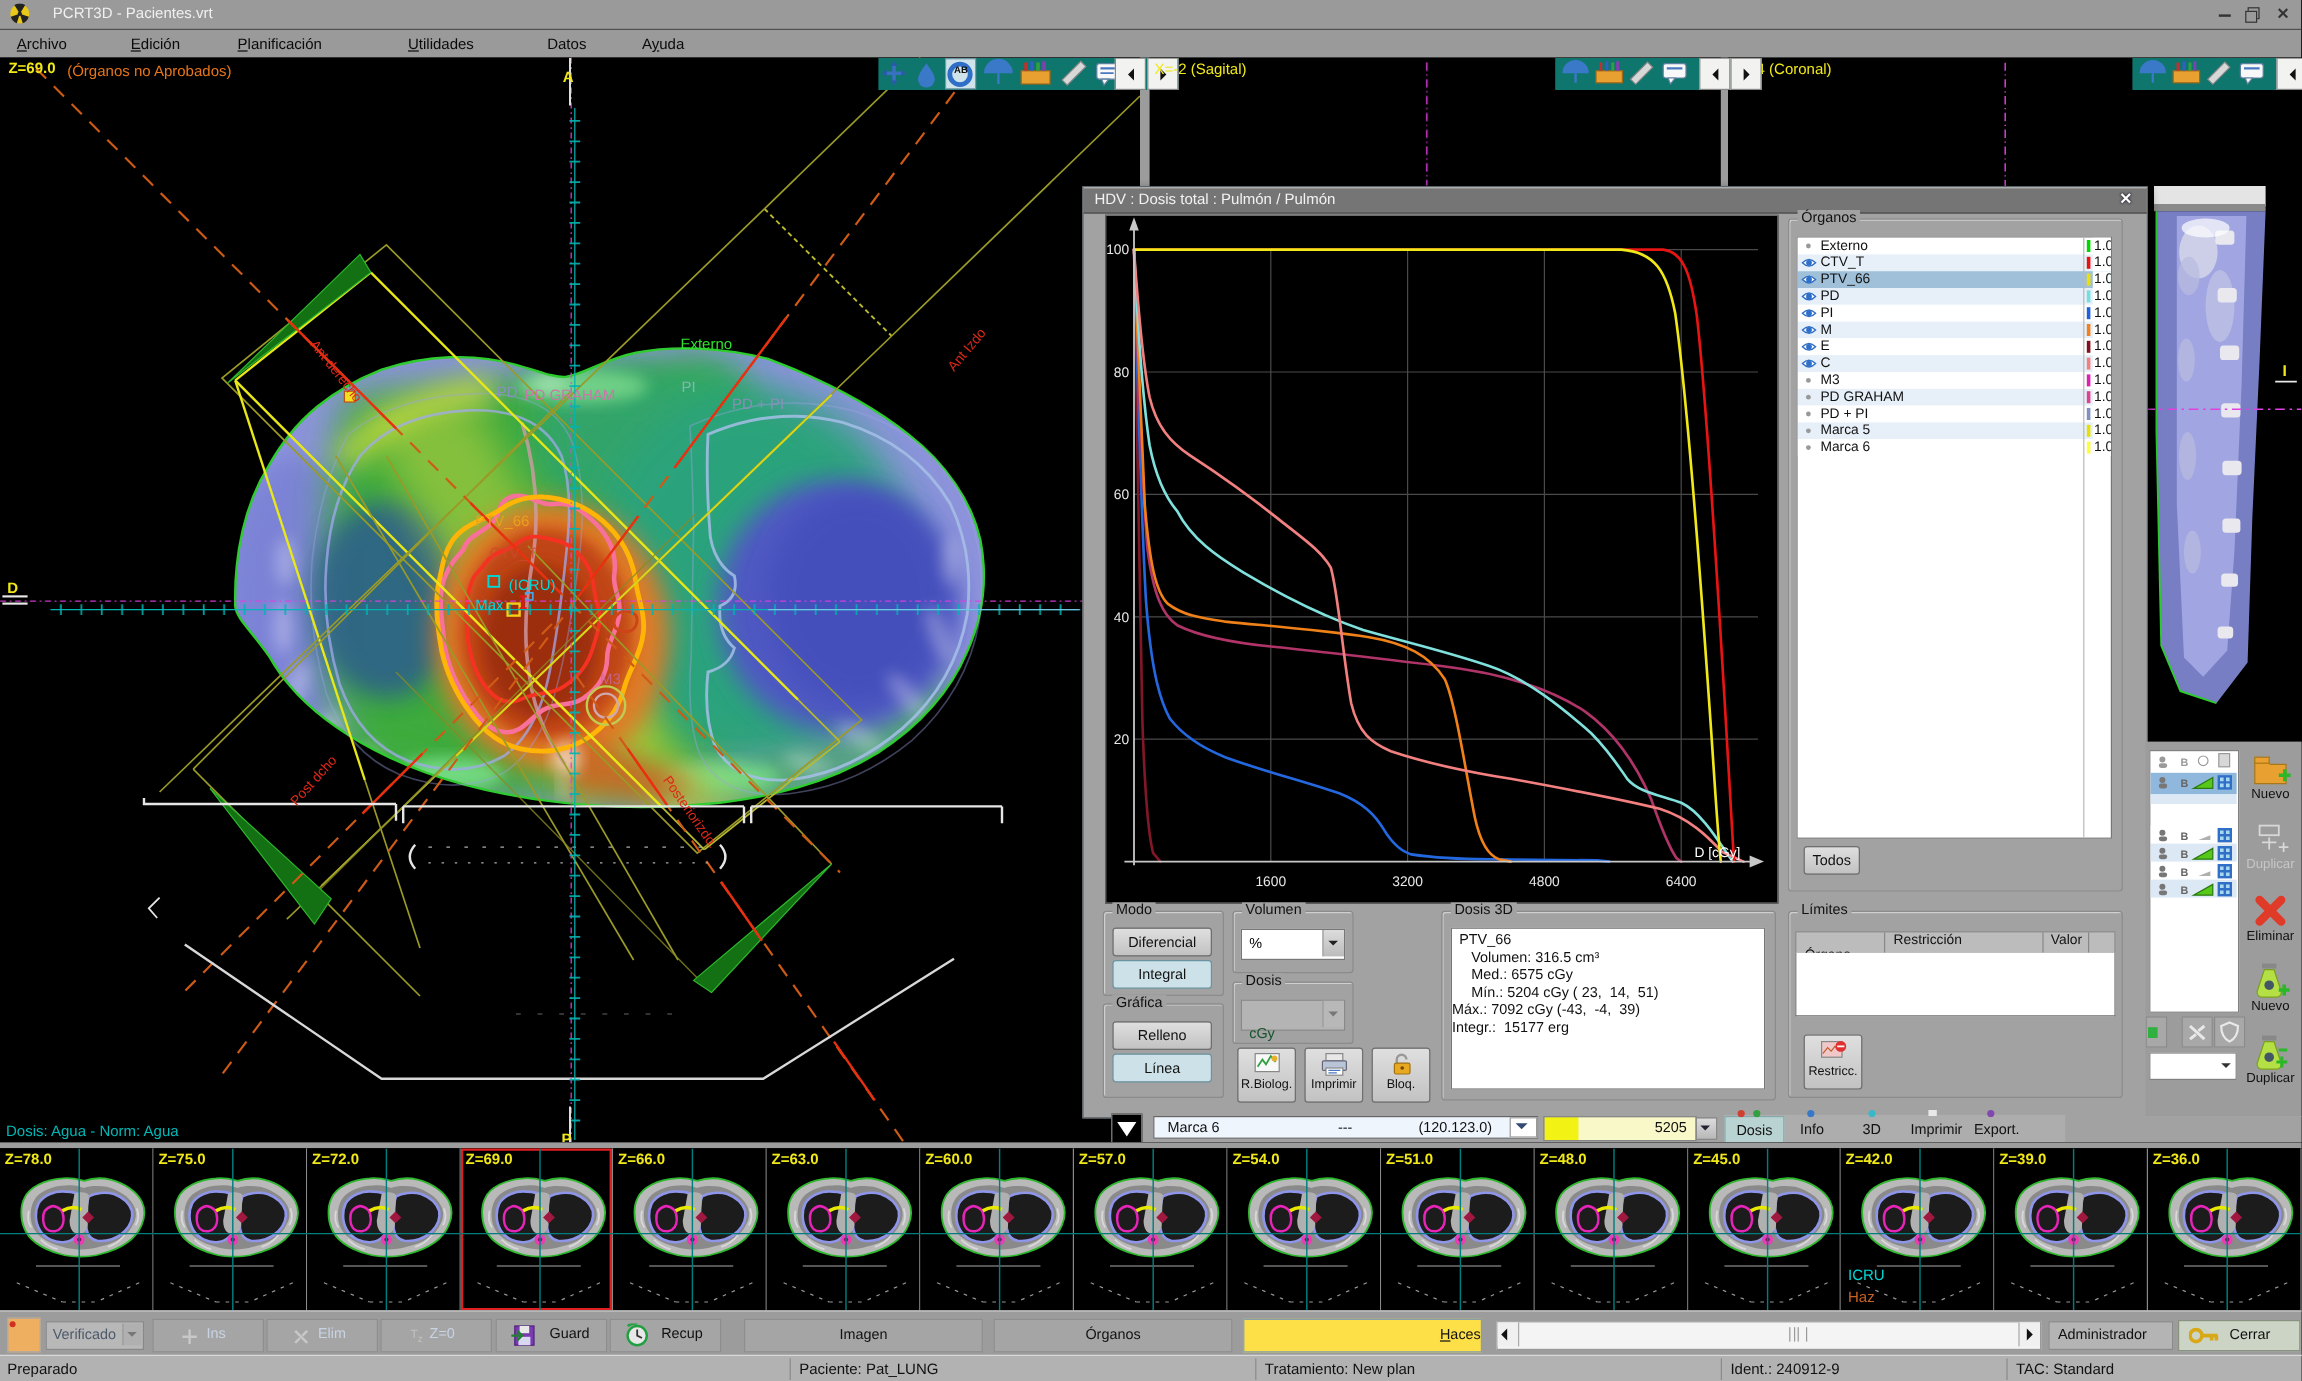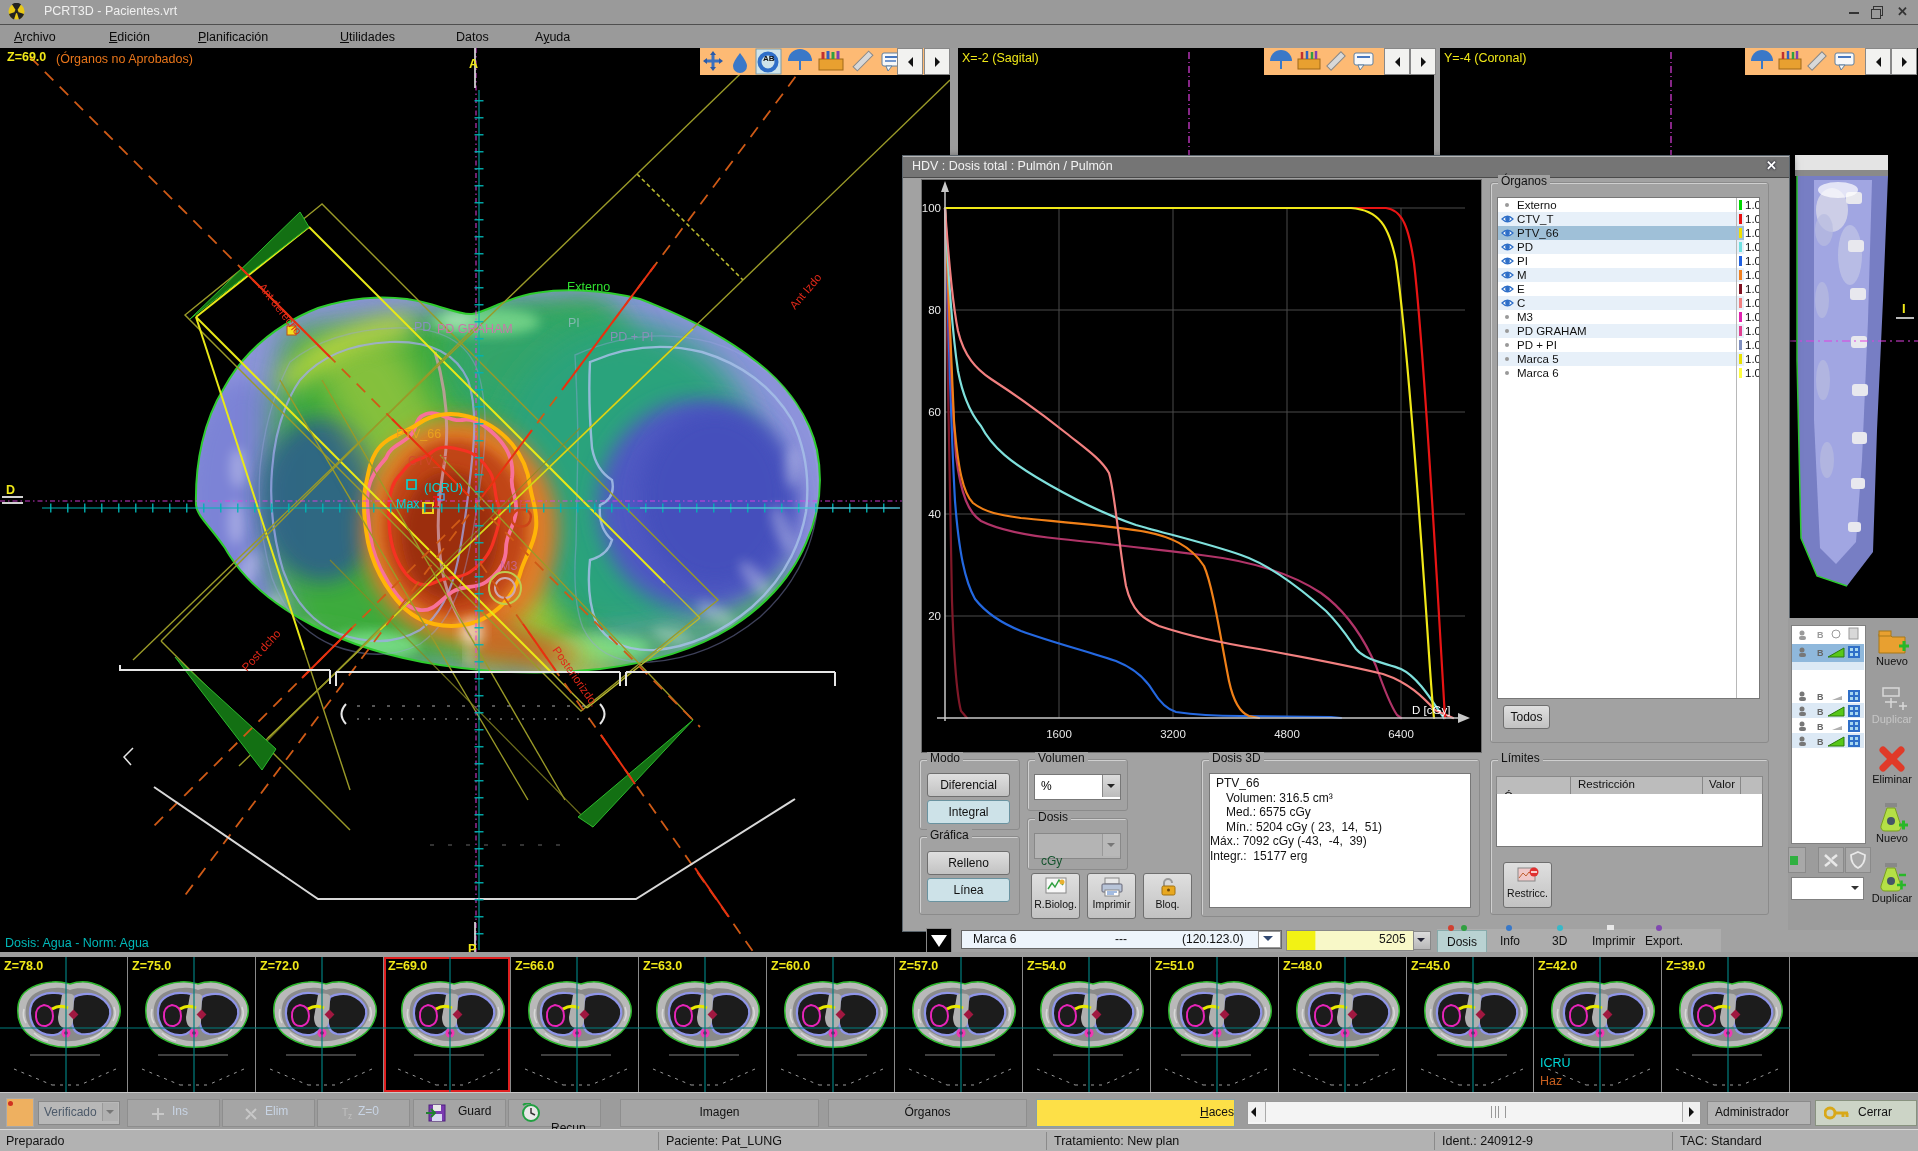--- a/index.html
+++ b/index.html
@@ -4,21 +4,21 @@
 #root{position:relative;width:1918px;height:1151px;overflow:hidden;background:#000;}
 .ab{position:absolute;}
 #titlebar{left:0;top:0;width:1918px;height:24px;background:#9a9a9a;border-bottom:1px solid #4f4f4f;color:#f0f0f0;font-size:13px;text-align:center;}
 #menubar{left:0;top:25px;width:1918px;height:23px;background:#9a9a9a;border-bottom:2px solid #161616;color:#0a0a0a;font-size:12.5px;}
 .mi{position:absolute;top:5px;}
 .ylab{color:#f0e818;font-size:12.5px;font-weight:bold;}
 .grp{position:absolute;border:1px solid #8b8b8b;border-radius:3px;box-shadow:inset 1px 1px 0 #cfcfcf;}
 .grp>b{position:absolute;top:-8px;left:7px;background:#a2a2a2;padding:0 3px;font-weight:normal;font-size:12px;color:#111;line-height:13px;}
 .btn{position:absolute;background:linear-gradient(#dfdfdf,#c2c2c2);border:1px solid #6f6f6f;border-radius:3px;font-size:12px;color:#111;text-align:center;}
 .btn.sel{background:#cde2e8;border-color:#6a93a0;}
-.tb{position:absolute;background:#fdba74;}
+.tb{position:absolute;background:#0f766e;margin-left:32px;}
 .arrbtn{position:absolute;width:24px;height:26px;background:#f2f2f0;border:1px solid #888;}
 .arrbtn:after{content:"";position:absolute;left:8px;top:8px;border:5px solid transparent;}
 .arrbtn.l:after{border-right-color:#111;left:5px;}
 .arrbtn.r:after{border-left-color:#111;left:10px;}
 
 #orglist .orow{position:relative;height:14px;color:#111;}
 .oi{position:absolute;left:3px;top:2px;}
 .dot{position:absolute;left:7px;top:5px;width:4px;height:4px;border-radius:50%;background:#999;}
 .nm{position:absolute;left:19px;top:0;line-height:14px;}
 .cb{position:absolute;left:241px;top:2px;width:3px;height:10px;}
@@ -802,20 +802,23 @@
         </svg><span class="zl">Z=48.0</span></div>
       <div class="thm" style="left:1407px;width:126px;"><svg width="128" height="135">
           <use href="#cth"></use>
         </svg><span class="zl">Z=45.0</span></div>
       <div class="thm" style="left:1534px;width:127px;"><svg width="128" height="135">
           <use href="#cth"></use>
         </svg><span class="zl">Z=42.0</span><span style="position:absolute;left:6px;top:99px;color:#00d8d8;font-size:12.5px">ICRU</span><span style="position:absolute;left:6px;top:117px;color:#c86020;font-size:12.5px">Haz</span></div>
       <div class="thm" style="left:1662px;width:127px;"><svg width="128" height="135">
           <use href="#cth"></use>
         </svg><span class="zl">Z=39.0</span></div>
+      <div class="thm" style="left:1790px;width:127px;"><svg width="128" height="135">
+          <use href="#cth"></use>
+        </svg><span class="zl">Z=36.0</span></div>
     </div>
 
 <div class="ab" style="left:0;top:1092px;width:1918px;height:37px;background:#9c9c9c;border-top:1px solid #c8c8c8;font-size:12px;color:#111">
  <div class="ab" style="left:6px;top:5px;width:26px;height:27px;background:#eeb060;border:1px solid #a8a8a8"></div>
  <div class="ab" style="left:8px;top:8px;width:5px;height:5px;border-radius:50%;background:#d03020"></div>
  <div class="ab" style="left:38px;top:8px;width:80px;height:22px;background:#b8b8b8;border:1px solid #888">
   <span class="ab" style="left:5px;top:3px;color:#4d5a6a">Verificado</span>
   <div class="ab" style="right:1px;top:1px;width:15px;height:18px;background:#b0b0b0;border-left:1px solid #999">
           <div class="ab" style="left:3px;top:7px;border:4px solid transparent;border-top-color:#777"></div>
         </div>
@@ -844,21 +847,21 @@
           <path d="M0,10 h8 M5,6 l4,4 -4,4" stroke="#208030" stroke-width="2" fill="none"></path>
         </svg>
   <span class="ab" style="left:44px;top:4px">Guard</span>
  </div>
  <div class="ab" style="left:508px;top:6px;width:91px;height:26px;background:#a5a5a5;border:1px solid #8e8e8e">
   <svg class="ab" style="left:12px;top:3px" width="22" height="20">
           <circle cx="10" cy="10" r="8" fill="#e8e8e8" stroke="#20a040" stroke-width="2"></circle>
           <path d="M10,5 v5 l4,2" stroke="#333" stroke-width="1.5" fill="none"></path>
           <path d="M2,2 a11,11 0 0 1 8,-2" stroke="#20a040" stroke-width="2" fill="none"></path>
         </svg>
-  <span class="ab" style="left:42px;top:21px">Recup</span>
+  <span class="ab" style="left:42px;top:4px">Recup</span>
  </div>
  <div class="ab" style="left:620px;top:6px;width:197px;height:26px;background:#a5a5a5;border:1px solid #8e8e8e;text-align:center;line-height:24px">Imagen</div>
  <div class="ab" style="left:828px;top:6px;width:197px;height:26px;background:#a5a5a5;border:1px solid #8e8e8e;text-align:center;line-height:24px">Órganos</div>
  <div class="ab" style="left:1036px;top:6px;width:197px;height:26px;background:#fde047;border:1px solid #88a0a8;text-align:right;line-height:24px"><u>H</u>aces</div>
  <div class="ab" style="left:1247px;top:8px;width:452px;height:22px;background:#f4f4f4;border:1px solid #999">
   <div class="ab" style="left:0;top:0;width:17px;height:20px;background:#f0f0f0;border-right:1px solid #aaa">
           <div class="ab" style="left:3px;top:5px;border:5px solid transparent;border-right-color:#111;border-left-width:0"></div>
         </div>
   <div class="ab" style="right:0;top:0;width:17px;height:20px;background:#f0f0f0;border-left:1px solid #aaa">
           <div class="ab" style="left:6px;top:5px;border:5px solid transparent;border-left-color:#111;border-right-width:0"></div>

